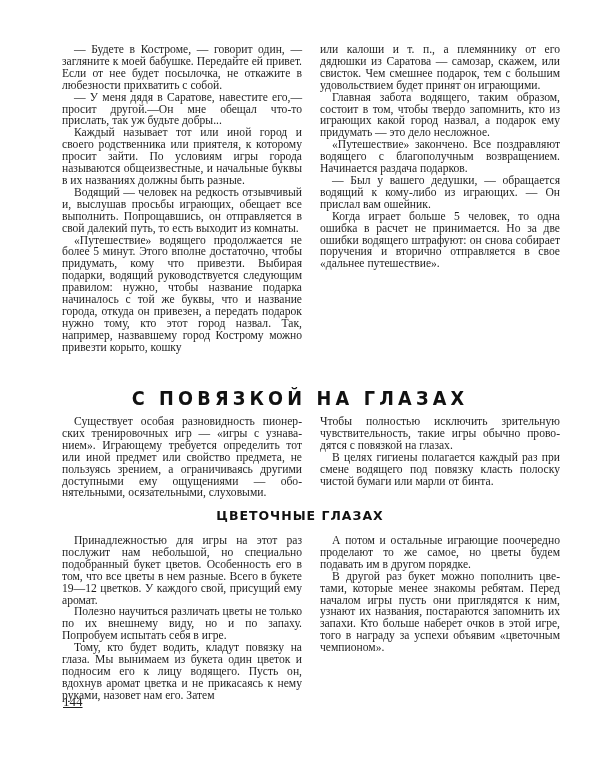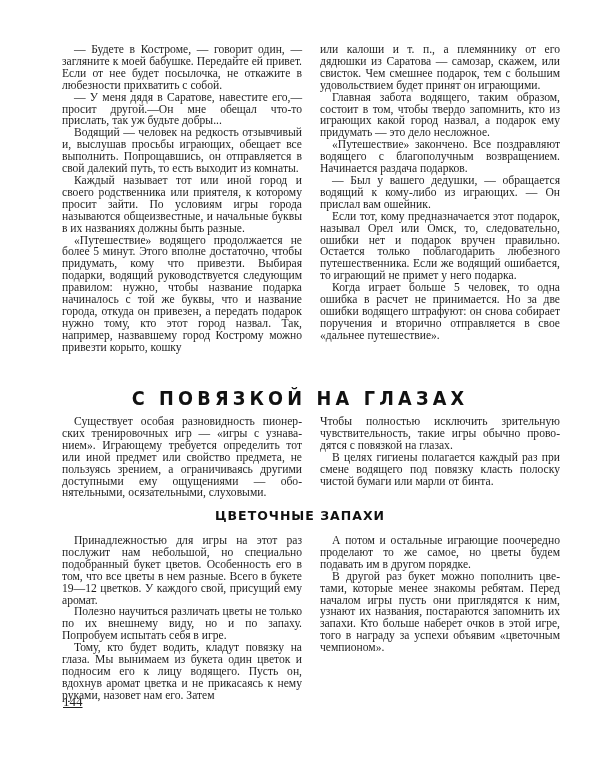--- a/index.html
+++ b/index.html
@@ -17,44 +17,43 @@
         font-family: "DejaVu Sans", "Liberation Sans", sans-serif; font-weight: bold;
         font-size: 12.5px; letter-spacing: 1px; color: #111; }
   .pagenum { position: absolute; top: 694px; left: 63px; font-size: 13px; text-decoration: underline; }
 </style>
 </head>
 <body>
 
 <div class="col left" style="top:44px;">
   <p>— Будете в Костроме, — говорит один, — загляните к моей бабушке. Передайте ей привет. Если от нее будет посылочка, не откажите в любезности прихватить с собой.</p>
   <p>— У меня дядя в Саратове, навестите его,—просит другой.—Он мне обещал что-то прислать, так уж будьте добры...</p>
+  <p>Каждый называет тот или иной город и своего родственника или приятеля, к кото­рому просит зайти. По условиям игры горо­да называются общеизвестные, и начальные буквы в их названиях должны быть разные.</p>
   <p>Водящий — человек на редкость отзывчи­вый и, выслушав просьбы играющих, обе­щает все выполнить. Попрощавшись, он от­правляется в свой далекий путь, то есть выходит из комнаты.</p>
-  <p>Каждый называет тот или иной город и своего родственника или приятеля, к кото­рому просит зайти. По условиям игры горо­да называются общеизвестные, и начальные буквы в их названиях должны быть разные.</p>
   <p>«Путешествие» водящего продолжается не более 5 минут. Этого вполне достаточно, чтобы придумать, кому что привезти. Вы­бирая подарки, водящий руководствуется следующим правилом: нужно, чтобы назва­ние подарка начиналось с той же буквы, что и название города, откуда он привезен, а пе­редать подарок нужно тому, кто этот город назвал. Так, например, назвавшему город Кострому можно привезти корыто, кошку</p>
 </div>
 <div class="col right" style="top:44px;">
   <p class="noind">или калоши и т. п., а племяннику от его дядюшки из Саратова — самозар, скажем, или свисток. Чем смешнее подарок, тем с большим удовольствием будет принят он играющими.</p>
   <p>Главная забота водящего, таким образом, состоит в том, чтобы твердо запомнить, кто из играющих какой город назвал, а подарок ему придумать — это дело несложное.</p>
   <p>«Путешествие» закончено. Все поздрав­ляют водящего с благополучным возвра­щением. Начинается раздача подарков.</p>
   <p>— Был у вашего дедушки, — обращается водящий к кому-либо из играющих. — Он прислал вам ошейник.</p>
-  <p>Если тот, кому предназначается этот по­дарок, называл Орел или Омск, то, следова­тельно, ошибки нет и подарок вручен правильно. Остается только поблагодарить любезного путешественника. Если же водя­щий ошибается, то играющий не примет у него подарка.</p>
   <p>Когда играет больше 5 человек, то одна ошибка в расчет не принимается. Но за две ошибки водящего штрафуют: он снова со­бирает поручения и вторично отправляется в свое «дальнее путешествие».</p>
 </div>
 
 <div class="h1">С ПОВЯЗКОЙ НА ГЛАЗАХ</div>
 
 <div class="col left" style="top:416px;">
   <p>Существует особая разновидность пионер­ских тренировочных игр — «игры с узнава­нием». Играющему требуется определить тот или иной предмет или свойство предмета, не пользуясь зрением, а ограничиваясь дру­гими доступными ему ощущениями — обо­нятельными, осязательными, слуховыми.</p>
 </div>
 <div class="col right" style="top:416px;">
   <p class="noind">Чтобы полностью исключить зрительную чувствительность, такие игры обычно прово­дятся с повязкой на глазах.</p>
   <p>В целях гигиены полагается каждый раз при смене водящего под повязку класть полоску чистой бумаги или марли от бинта.</p>
 </div>
 
-<div class="h2">ЦВЕТОЧНЫЕ ЗАПАХИ</div>
+<div class="h2">ЦВЕТОЧНЫЕ ГЛАЗАХ</div>
 
 <div class="col left" style="top:535px;">
   <p>Принадлежностью для игры на этот раз послужит нам небольшой, но специально подобранный букет цветов. Особенность его в том, что все цветы в нем разные. Всего в букете 19—12 цветков. У каждого свой, присущий ему аромат.</p>
   <p>Полезно научиться различать цветы не только по их внешнему виду, но и по запаху. Попробуем испытать себя в игре.</p>
   <p>Тому, кто будет водить, кладут повязку на глаза. Мы вынимаем из букета один цве­ток и подносим его к лицу водящего. Пусть он, вдохнув аромат цветка и не прикасаясь к нему руками, назовет нам его. Затем</p>
 </div>
 <div class="col right" style="top:535px;">
   <p>А потом и остальные играющие поочеред­но проделают то же самое, но цветы будем подавать им в другом порядке.</p>
   <p>В другой раз букет можно пополнить цве­тами, которые менее знакомы ребятам. Пе­ред началом игры пусть они приглядятся к ним, узнают их названия, постараются за­помнить их запахи. Кто больше наберет оч­ков в этой игре, того в награду за успехи объявим «цветочным чемпионом».</p>
 </div>

